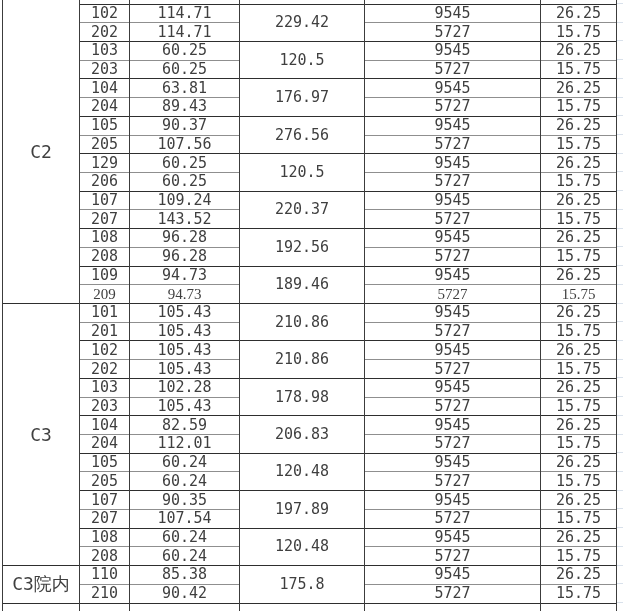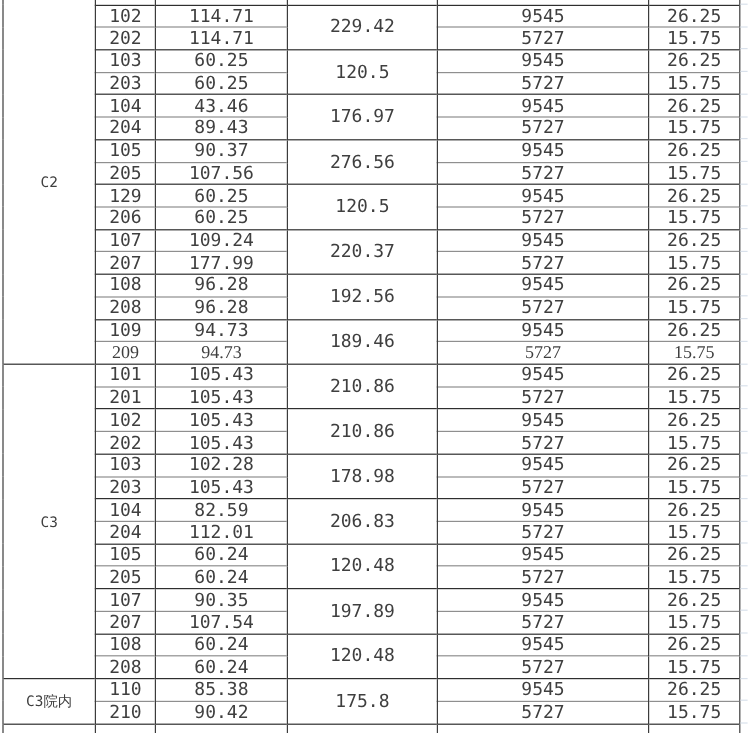--- a/index.html
+++ b/index.html
@@ -18,21 +18,21 @@
     border-right:1px solid #3c3c3c;
     padding:0;margin:0;
     text-align:center;vertical-align:middle;
     font-size:15px;line-height:1;color:#3f3f3f;
     overflow:hidden;white-space:nowrap;
   }
   tr.pair-top > td{border-top:1px solid #2e2e2e;}
   tr.pair-mid > td{border-top:1px solid #8f8f8f;}
   tr.partial-top > td{border-top:none;}
   tr.partial-bottom > td{border-top:1px solid #2e2e2e;border-bottom:none;}
-  td.section-label-cell{font-size:12px;color:#3f3f3f;}
+  td.section-label-cell{font-size:18px;color:#3f3f3f;}
   .grid-stubs{position:absolute;left:617px;top:0;width:6px;height:611px;pointer-events:none;}
   .grid-stubs .stub{position:absolute;left:0;width:6px;height:1px;background:#d9e1eb;}
 </style>
 </head>
 <body>
 
 <div class="sheet">
   <table class="fee">
     <colgroup>
       <col style="width:77px">
@@ -72,21 +72,21 @@
           <td>26.25</td>
         </tr>
         <tr class="pair-mid" style="height: 18.72px;">
           <td>203</td>
           <td>60.25</td>
           <td>5727</td>
           <td>15.75</td>
         </tr>
         <tr class="pair-top" style="height: 18.72px;">
           <td>104</td>
-          <td>43.46</td>
+          <td>63.81</td>
           <td rowspan="2">176.97</td>
           <td>9545</td>
           <td>26.25</td>
         </tr>
         <tr class="pair-mid" style="height: 18.72px;">
           <td>204</td>
           <td>89.43</td>
           <td>5727</td>
           <td>15.75</td>
         </tr>
@@ -118,21 +118,21 @@
         </tr>
         <tr class="pair-top" style="height: 18.72px;">
           <td>107</td>
           <td>109.24</td>
           <td rowspan="2">220.37</td>
           <td>9545</td>
           <td>26.25</td>
         </tr>
         <tr class="pair-mid" style="height: 18.72px;">
           <td>207</td>
-          <td>177.99</td>
+          <td>143.52</td>
           <td>5727</td>
           <td>15.75</td>
         </tr>
         <tr class="pair-top" style="height: 18.72px;">
           <td>108</td>
           <td>96.28</td>
           <td rowspan="2">192.56</td>
           <td>9545</td>
           <td>26.25</td>
         </tr>

